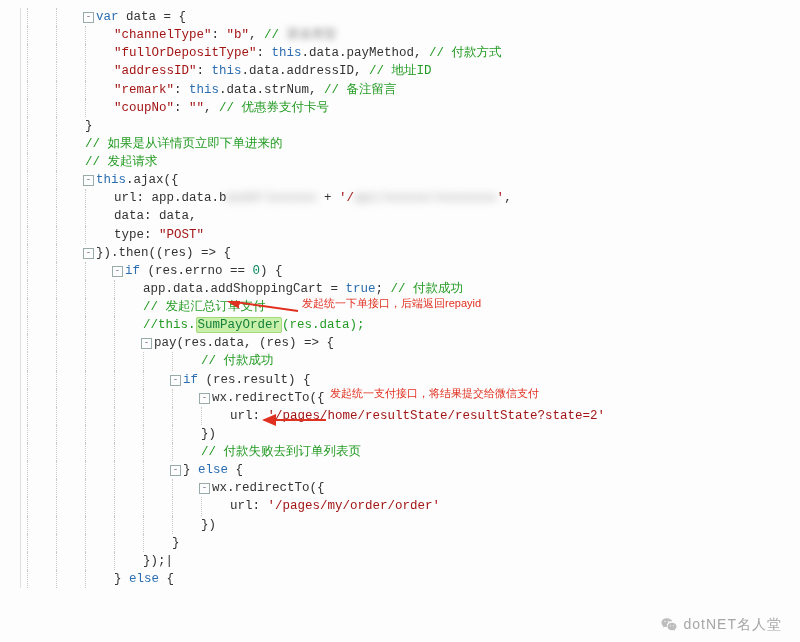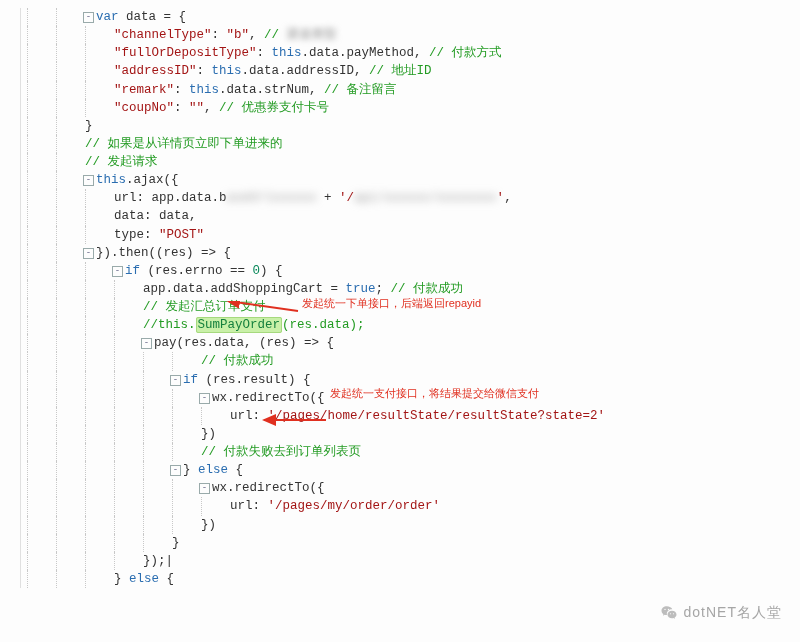--- a/index.html
+++ b/index.html
@@ -64,21 +64,21 @@
     position: absolute;
     color: #e03020;
     font-size: 11px;
     font-family: 'Microsoft YaHei', sans-serif;
   }
   .arrow1 { position:absolute; left:220px; top:301px; }
   .arrow2 { position:absolute; left:258px; top:412px; }
   .watermark {
     position:absolute;
     right: 18px;
-    bottom: 20px;
+    bottom: 8px;
     font-family: 'Microsoft YaHei', sans-serif;
     color: #a6a6a6;
     font-size: 14px;
     letter-spacing: 1px;
     display:flex;
     align-items:center;
     gap:6px;
   }
   .wm-icon {
     display:inline-block;

